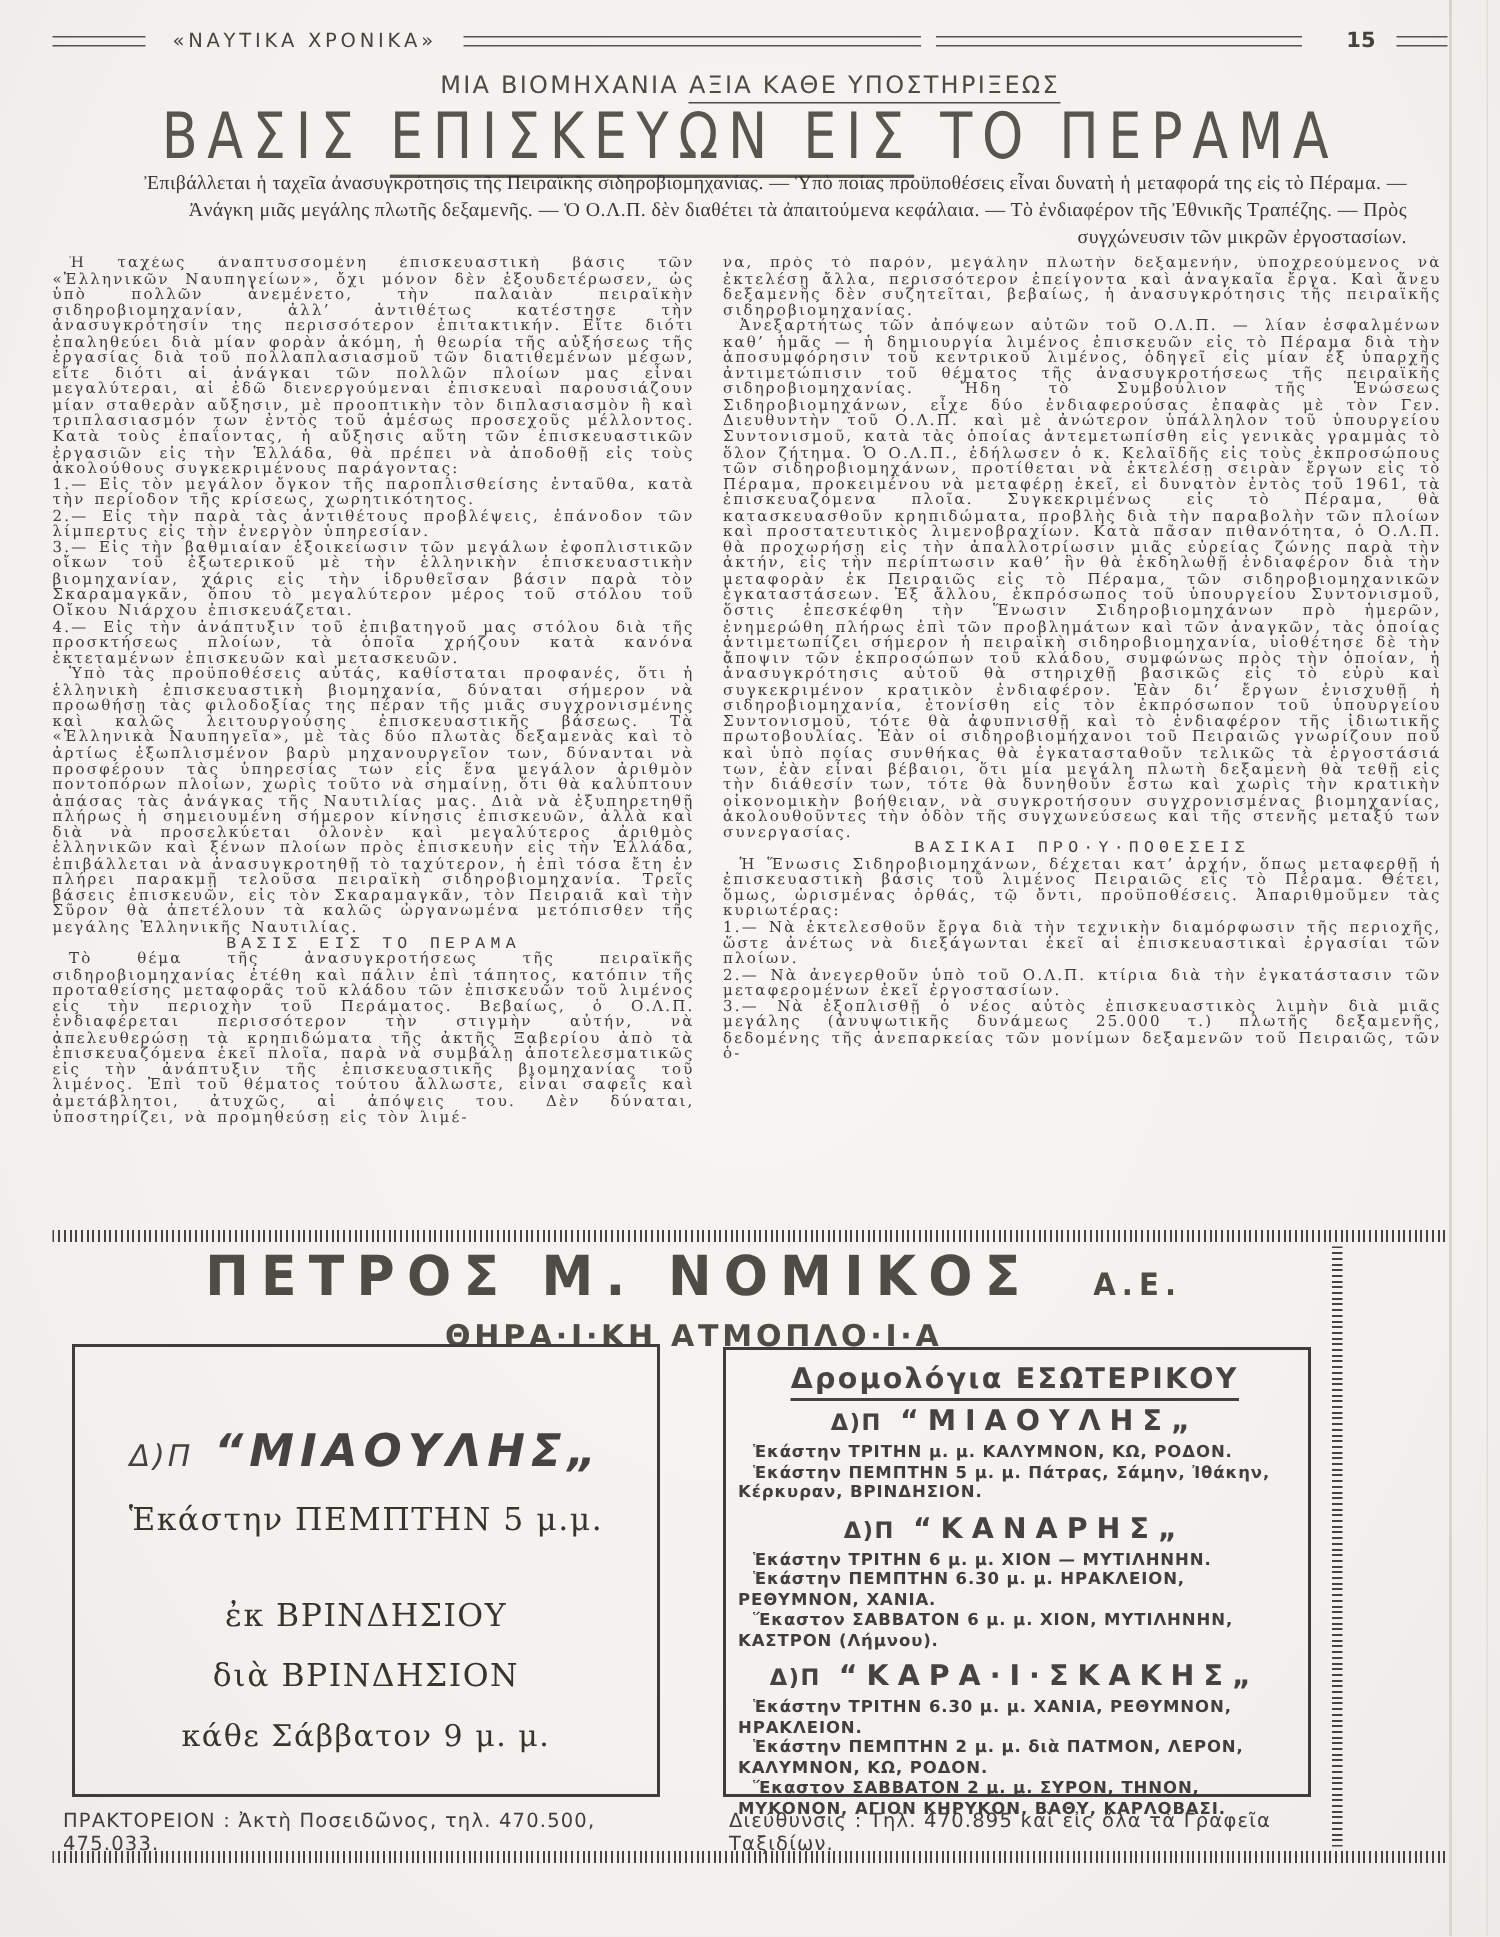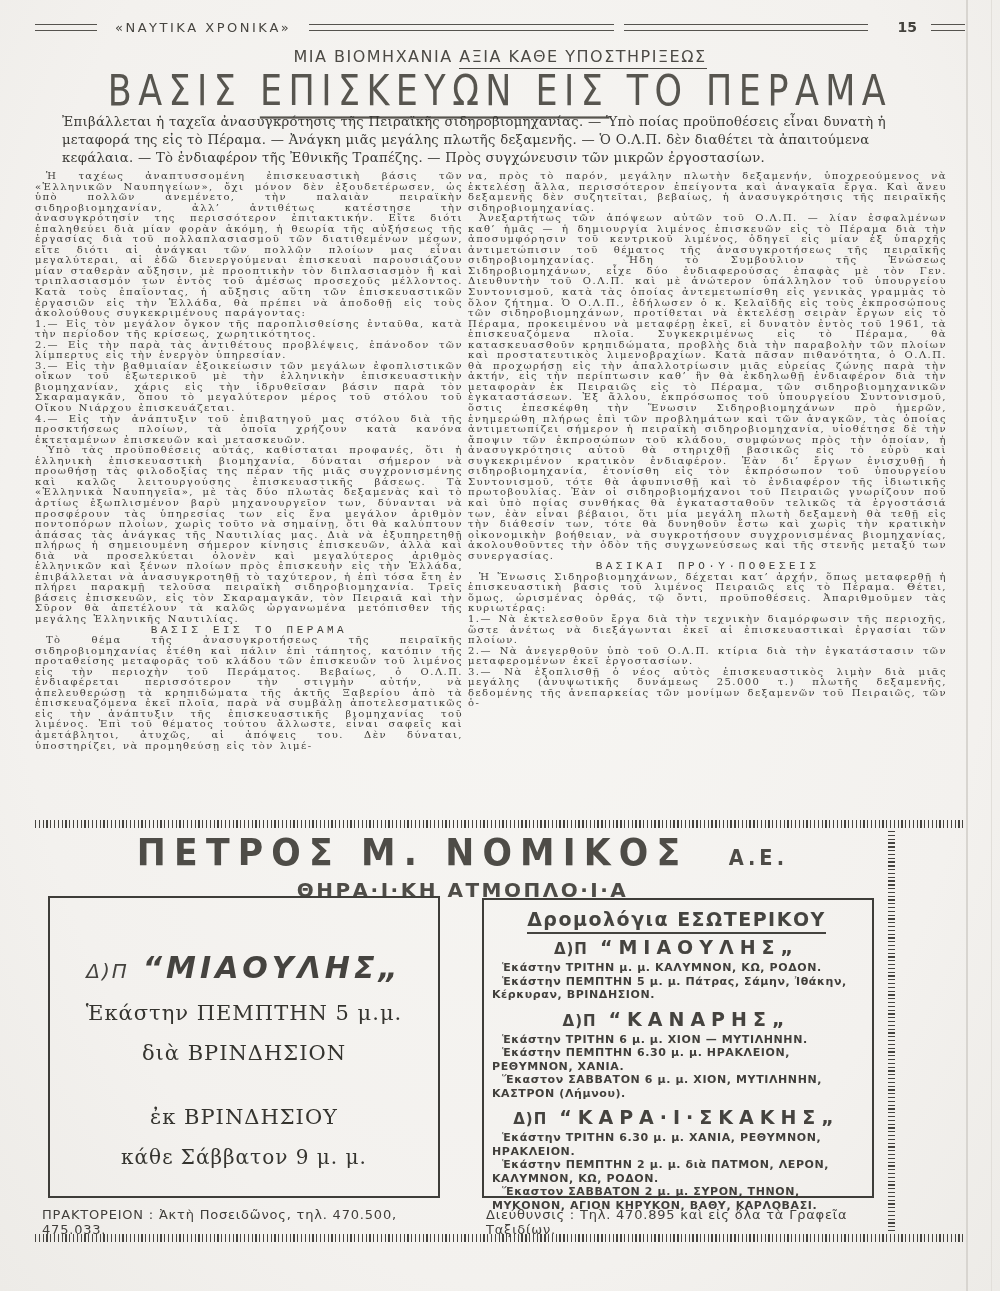--- a/index.html
+++ b/index.html
@@ -21,29 +21,29 @@
   .pageno{font-family:"DejaVu Sans", sans-serif;font-size:14px;font-weight:bold;color:#44423d;padding:0 4px;margin-left:16px;}
 
   
   .kicker{position:absolute;left:0;width:100%;top:47px;text-align:center;
     font-family:"DejaVu Sans", sans-serif;font-size:16px;color:#4c4a45;letter-spacing:1.5px;}
   .kicker .u{border-bottom:1.5px solid #4c4a45;padding-bottom:2px;}
   .title{position:absolute;left:0;width:100%;top:66px;text-align:center;
     font-family:"DejaVu Sans", sans-serif;font-size:38px;color:#57554f;letter-spacing:7px;
     transform:scale(0.92,1.12);transform-origin:center top;}
   .title .u{border-bottom:2px solid #57554f;padding-bottom:1px;}
-  .lead{position:absolute;left:62px;right:62px;top:113px;text-align:left;
-    font-size:13.2px;line-height:18px;color:#393834;letter-spacing:0.3px;}
+  .lead{position:absolute;left:62px;right:62px;top:113px;text-align:right;
+    font-size:13.2px;line-height:18px;color:#393834;letter-spacing:0.3px;font-family:Liberation Serif, serif;}
 
   
   .col{position:absolute;top:171px;height:648px;overflow:hidden;
     font-size:10px;line-height:10.55px;text-align:justify;color:#3c3b37;
     letter-spacing:1.45px;word-spacing:1.5px;}
   .col-left{left:35px;width:428px;}
-  .col-right{left:468px;width:479px;}
+  .col-right{left:482px;width:479px;}
   .col p{margin:0;text-indent:11px;}
   .col p.noind{text-indent:0;}
   .subhead{font-family:Liberation Mono, monospace;font-size:11px;color:#403f3b;
     text-align:center;letter-spacing:3.5px;margin:3px 0 2px 0;text-indent:0 !important;}
 
   
   .hatch-h{position:absolute;left:35px;width:930px;height:8px;
     background:repeating-linear-gradient(to right,#45433f 0 1.3px,transparent 1.3px 3.8px);}
   .hatch-top{top:820px;}
   .hatch-bottom{top:1234px;}
@@ -134,22 +134,22 @@
 
   <div class="ad-head">
     <div class="ad-company"><span>ΠΕΤΡΟΣ Μ. ΝΟΜΙΚΟΣ</span>&nbsp;&nbsp;<span class="suffix">Α.Ε.</span></div>
     <div class="ad-line">ΘΗΡΑ·Ι·ΚΗ ΑΤΜΟΠΛΟ·Ι·Α</div>
   </div>
 
   <div class="adbox box-left">
     <div class="ghost" style="left:60px;top:40px;font-size:13px;letter-spacing:2px;">&nbsp;</div>
     <div class="vessel-big"><span class="pfx">Δ)Π</span><span class="name">“ΜΙΑΟΥΛΗΣ„</span></div>
     <div class="bl-line">Ἑκάστην ΠΕΜΠΤΗΝ 5 μ.μ.</div>
+    <div class="bl-line bl-gap">ἐκ ΒΡΙΝΔΗΣΙΟΥ</div>
     <div class="bl-line">διὰ ΒΡΙΝΔΗΣΙΟΝ</div>
-    <div class="bl-line bl-gap">ἐκ ΒΡΙΝΔΗΣΙΟΥ</div>
     <div class="bl-line small">κάθε Σάββατον 9 μ. μ.</div>
   </div>
 
   <div class="adbox box-right">
     <div class="rb-heading"><span>Δρομολόγια ΕΣΩΤΕΡΙΚΟΥ</span></div>
 
     <div class="rb-vessel"><span class="pfx">Δ)Π</span><span class="name">“ΜΙΑΟΥΛΗΣ„</span></div>
     <p class="rb-sched">Ἑκάστην ΤΡΙΤΗΝ μ. μ. ΚΑΛΥΜΝΟΝ, ΚΩ, ΡΟΔΟΝ.</p>
     <p class="rb-sched">Ἑκάστην ΠΕΜΠΤΗΝ 5 μ. μ. Πάτρας, Σάμην, Ἰθάκην, Κέρκυραν, ΒΡΙΝΔΗΣΙΟΝ.</p>
 

